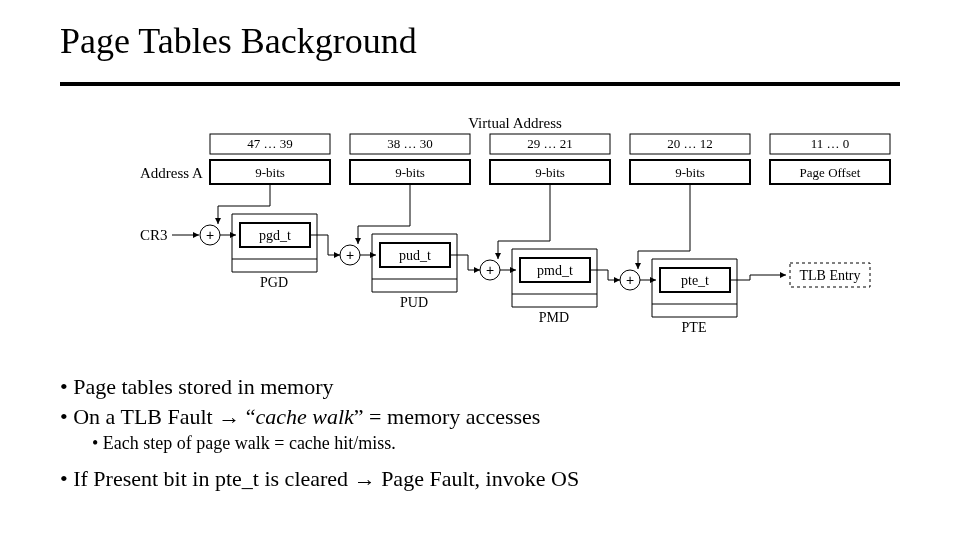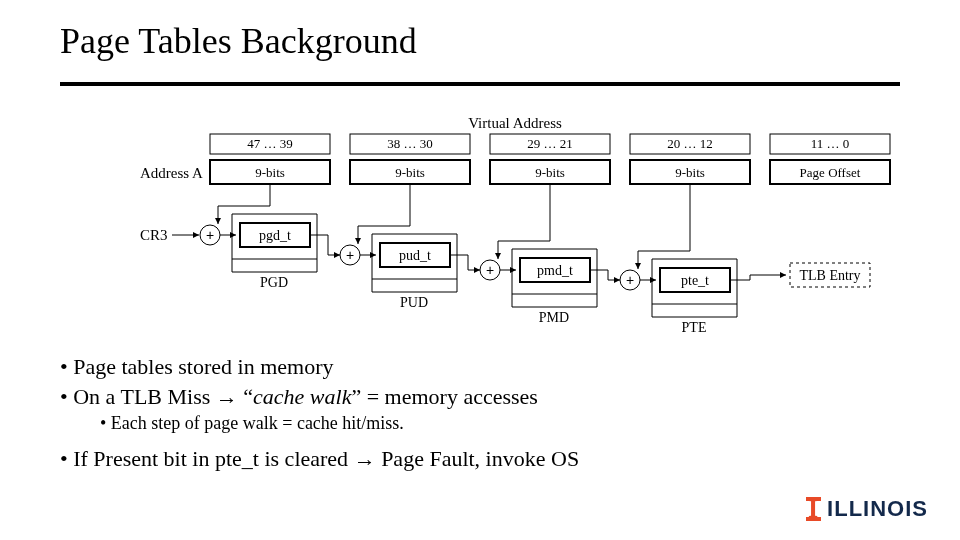--- a/index.html
+++ b/index.html
@@ -1,21 +1,21 @@
 <!DOCTYPE html>
 <html><head>
 <meta charset="utf-8">
 <style>
   html,body{margin:0;padding:0;width:960px;height:540px;background:#fff;font-family:"Times New Roman",serif;color:#000;}
   .slide{position:relative;width:960px;height:540px;padding-left:8px;}
   .title{position:absolute;left:60px;top:20px;font-size:36px;}
   .rule{position:absolute;left:60px;top:82px;width:840px;height:4px;background:#000;}
   svg{position:absolute;left:0;top:0;}
-  .bullets{position:absolute;left:60px;top:352px;font-size:22px;line-height:1.35;}
-  .bullets .sub{font-size:18px;margin-left:40px;}
+  .bullets{position:absolute;left:60px;top:372px;font-size:22px;line-height:1.35;}
+  .bullets .sub{font-size:18px;margin-left:32px;}
   .logo{position:absolute;right:40px;bottom:18px;font-family:Arial,Helvetica,sans-serif;font-weight:700;color:#13294b;font-size:22px;letter-spacing:1px;}
   .logo .i{color:#e84a27;font-family:"Times New Roman",serif;font-weight:700;font-size:26px;margin-right:6px;display:inline-block;position:relative;top:1px;border-top:4px solid #e84a27;border-bottom:4px solid #e84a27;padding:0 2px;line-height:0.6;}
   text{font-family:"Times New Roman",serif;}
   .plus{font-family:Arial,Helvetica,sans-serif;}
 </style>
 </head>
 <body>
 <div class="slide">
 
 <div class="title">Page Tables Background</div>
@@ -116,22 +116,19 @@
     <path d="M450 255 h18 v15 h12"></path>
     <path d="M590 270 h18 v10 h12"></path>
   </g>
 
   <path d="M730 280 h20 v-5 h36" stroke="#000" fill="none" marker-end="url(#ah)"></path>
 
 </svg>
 
 <div class="bullets">
   <div>• <span>Page tables stored in memory</span></div>
-  <div>• <span>On a TLB Miss </span><span>→</span> “<i>cache walk</i>” = memory accesses</div>
+  <div>• <span>On a TLB Fault </span><span>→</span> “<i>cache walk</i>” = memory accesses</div>
   <div class="sub">• <span>Each step of page walk = cache hit/miss.</span></div>
   <div style="margin-top:8px;text-align:right;">• <span>If Present bit in pte_t is cleared </span><span>→</span><span> Page Fault, invoke OS</span></div>
 </div>
 
-<div class="logo">
-  <span class="i">I</span><span>ILLINOIS</span>
-</div>
 
 </div>
 
 </body></html>

